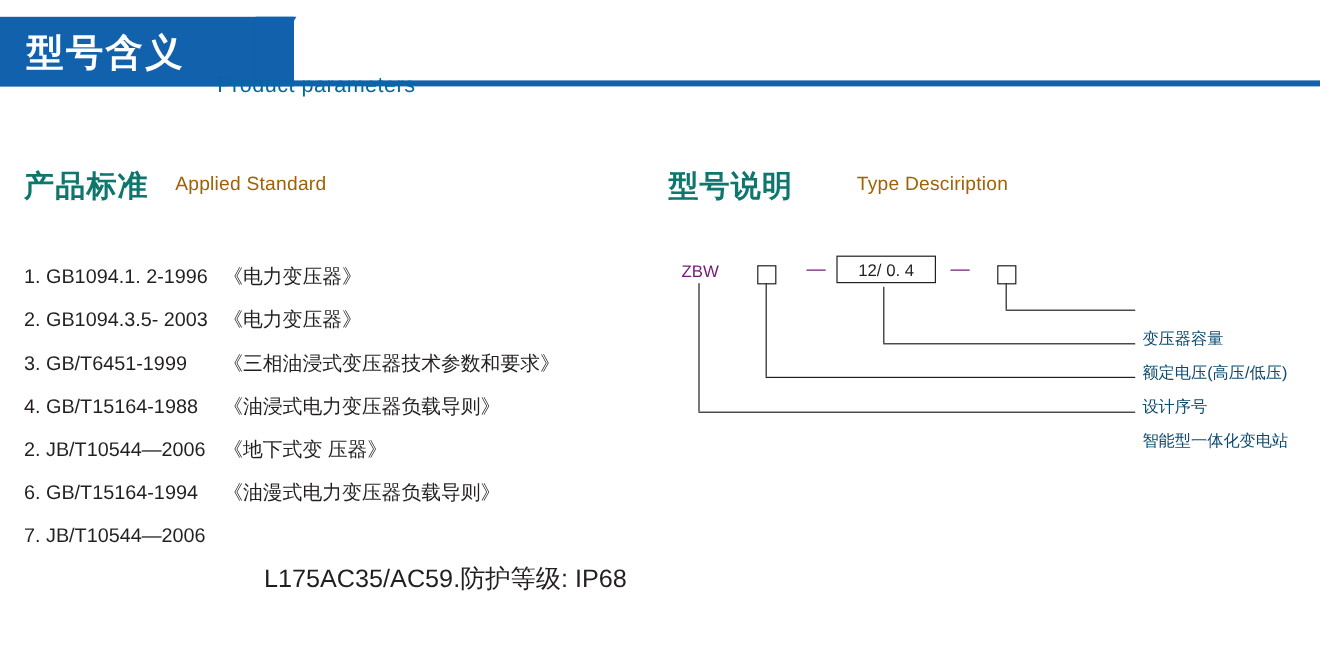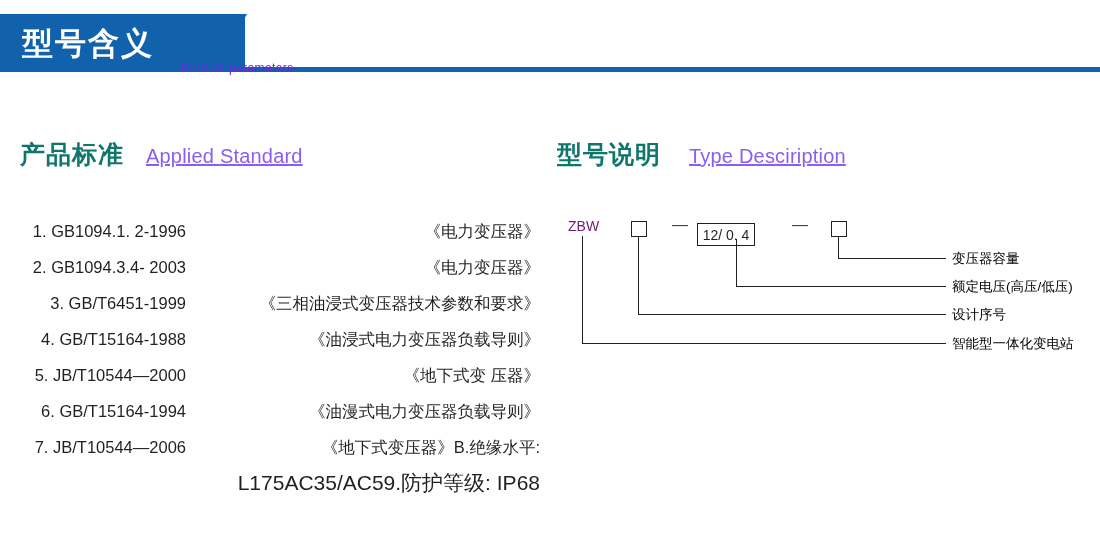--- a/index.html
+++ b/index.html
@@ -55,53 +55,51 @@
     top: 9px;
     font-size: 31px;
     font-weight: bold;
     color: #ffffff;
     letter-spacing: 2px;
   }
   .header-sub {
     position: absolute;
     left: 181px;
     top: 47px;
-    font-size: 12px;
-    color: #6d28d9;
+    font-size: 18px;
+    color: #0369a1;
     letter-spacing: 0.4px;
   }
 
   
   .sec-title {
     position: absolute;
     font-size: 25px;
     font-weight: bold;
     color: #0f766e;
     letter-spacing: 1px;
   }
   .sec-sub {
     position: absolute;
-    font-size: 20px;
-    color: #8b5cf6;
+    font-size: 16px;
+    color: #a16207;
     letter-spacing: 0.2px;
-    text-decoration: underline;
   }
 
   #std-title { left: 20px; top: 138px; }
   #std-sub   { left: 146px; top: 145px; }
   #type-title { left: 557px; top: 138px; }
-  #type-sub   { left: 689px; top: 145px; }
+  #type-sub   { left: 714px; top: 145px; }
 
   
   .std-list {
     position: absolute;
     left: 20px;
     top: 213px;
     width: 520px;
-    text-align: right;
   }
   .std-item {
     display: flex;
     font-size: 16.5px;
     line-height: 36px;
     color: #231f20;
     white-space: nowrap;
   }
   .std-num {
     width: 166px;
@@ -139,22 +137,22 @@
     height: 14px;
     border: 1px solid #231f20;
     background: #ffffff;
   }
   #box-a { left: 75px; top: 16px; }
   #box-b { left: 275px; top: 16px; }
 
   .code-field {
     position: absolute;
     left: 141px;
-    top: 18px;
-    width: 58px;
+    top: 8px;
+    width: 83px;
     height: 23px;
     border: 1px solid #231f20;
     font-size: 14px;
     text-align: center;
     line-height: 23px;
     box-sizing: border-box;
     background: #ffffff;
   }
 
   
@@ -165,22 +163,23 @@
   }
   .hline {
     position: absolute;
     height: 1px;
     background: #231f20;
   }
 
   .leader-label {
     position: absolute;
     font-size: 13.5px;
-    color: #000000;
-    white-space: nowrap;
+    color: #0c4a6e;
+    white-space: nowrap;
+    margin-top: 24px;
   }
 </style>
 </head>
 <body>
 
 <div class="header">
   <div class="header-bar"></div>
   <div class="header-bar-slant"></div>
   <div class="header-underline"></div>
   <div class="header-title">型号含义</div>
@@ -189,42 +188,41 @@
 
 <div class="sec-title" id="std-title">产品标准</div>
 <div class="sec-sub" id="std-sub">Applied Standard</div>
 
 <div class="std-list">
   <div class="std-item">
     <span class="std-num">1. GB1094.1. 2-1996</span>
     <span class="std-text">《电力变压器》</span>
   </div>
   <div class="std-item">
-    <span class="std-num">2. GB1094.3.4- 2003</span>
+    <span class="std-num">2. GB1094.3.5- 2003</span>
     <span class="std-text">《电力变压器》</span>
   </div>
   <div class="std-item">
     <span class="std-num">3. GB/T6451-1999</span>
     <span class="std-text">《三相油浸式变压器技术参数和要求》</span>
   </div>
   <div class="std-item">
     <span class="std-num">4. GB/T15164-1988</span>
     <span class="std-text">《油浸式电力变压器负载导则》</span>
   </div>
   <div class="std-item">
-    <span class="std-num">5. JB/T10544—2000</span>
+    <span class="std-num">2. JB/T10544—2006</span>
     <span class="std-text">《地下式变 压器》</span>
   </div>
   <div class="std-item">
     <span class="std-num">6. GB/T15164-1994</span>
     <span class="std-text">《油漫式电力变压器负载导则》</span>
   </div>
   <div class="std-item">
     <span class="std-num">7. JB/T10544—2006</span>
-    <span class="std-text">《地下式变压器》B.绝缘水平:</span>
   </div>
   <div class="std-cont">L175AC35/AC59.防护等级: IP68</div>
 </div>
 
 <div class="sec-title" id="type-title">型号说明</div>
 <div class="sec-sub" id="type-sub">Type Desciription</div>
 
 <div class="type-diagram">
 
   <div class="code-label" id="code-zbw">ZBW</div>

